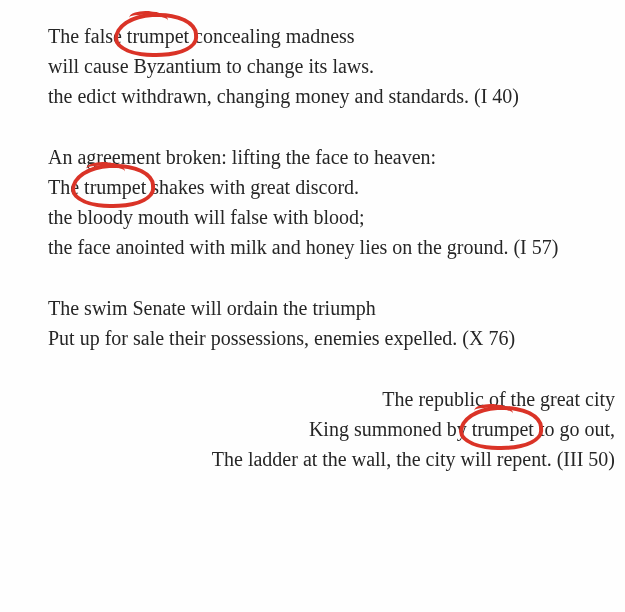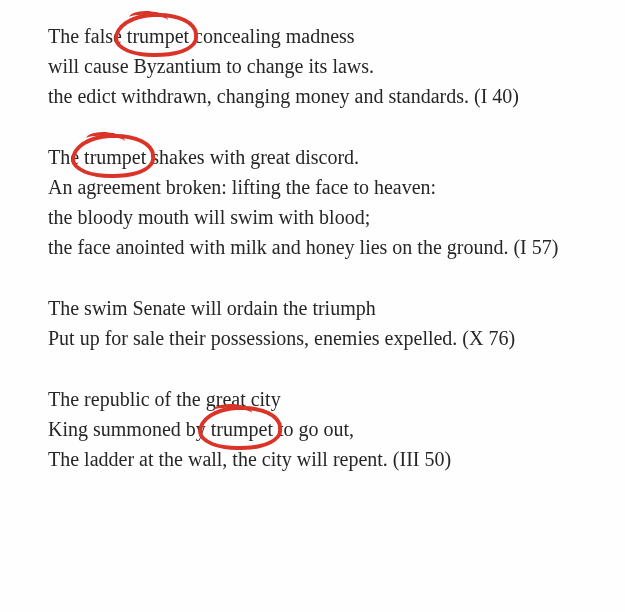--- a/index.html
+++ b/index.html
@@ -18,21 +18,21 @@
     width: 625px;
     height: 612px;
     padding: 21px 10px 0 48px;
     font-family: "Liberation Serif", "DejaVu Serif", serif;
     font-size: 20px;
     line-height: 30px;
     color: var(--text-color);
     background: var(--page-bg);
   }
   .stanza { margin-bottom: 31px; }
-  .stanza:last-child { margin-bottom: 0; }
+  .stanza:last-child { margin-bottom: 0; text-align: right; }
   .line { white-space: nowrap; }
   .circled {
     position: relative;
     display: inline-block;
   }
   
   .circled::before {
     content: "";
     position: absolute;
     left: -13px;
@@ -63,23 +63,23 @@
 
 <div class="page">
 
   <div class="stanza">
     <div class="line"><span>The false </span><span class="circled"><span>trumpet</span></span><span> concealing madness</span></div>
     <div class="line">will cause Byzantium to change its laws.</div>
     <div class="line">the edict withdrawn, changing money and standards. (I 40)</div>
   </div>
 
   <div class="stanza">
+    <div class="line">An agreement broken: lifting the face to heaven:</div>
     <div class="line"><span>The </span><span class="circled"><span>trumpet</span></span><span> shakes with great discord.</span></div>
-    <div class="line">An agreement broken: lifting the face to heaven:</div>
-    <div class="line">the bloody mouth will swim with blood;</div>
+    <div class="line">the bloody mouth will false with blood;</div>
     <div class="line">the face anointed with milk and honey lies on the ground. (I 57)</div>
   </div>
 
   <div class="stanza">
     <div class="line">The swim Senate will ordain the triumph</div>
     <div class="line">Put up for sale their possessions, enemies expelled. (X 76)</div>
   </div>
 
   <div class="stanza">
     <div class="line">The republic of the great city</div>

